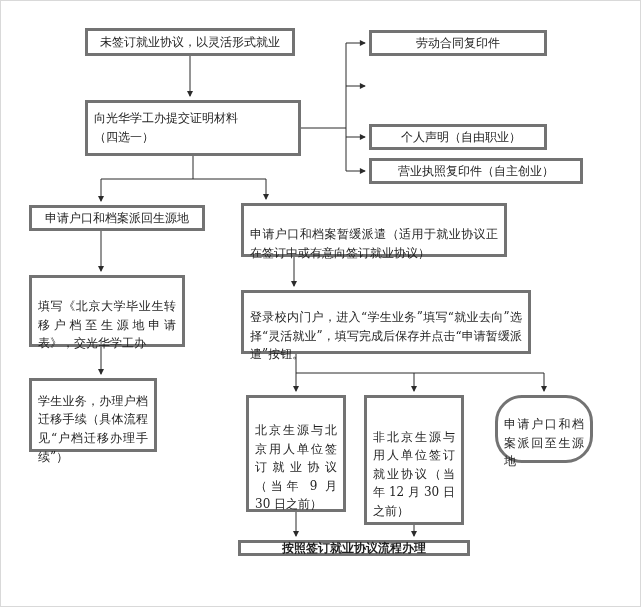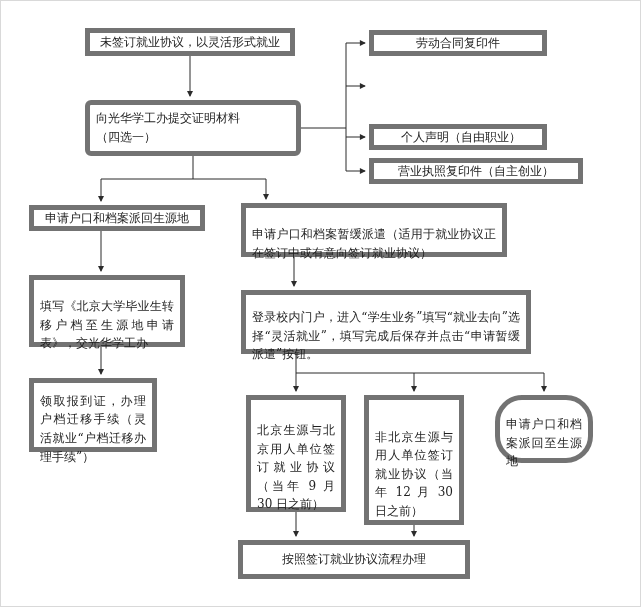--- a/index.html
+++ b/index.html
@@ -19,54 +19,54 @@
     overflow: hidden;
   }
   .connectors {
     position: absolute;
     left: 0; top: 0;
     width: 641px; height: 607px;
     pointer-events: none;
   }
   .node {
     position: absolute;
-    border: 5px solid #737373;
+    border: 3px solid #737373;
     background: #ffffff;
     box-sizing: border-box;
     display: flex;
     align-items: center;
     font-size: 12px;
     line-height: 1.55;
     padding: 2px 6px;
   }
   .node .txt {
     display: block;
     width: 100%;
     white-space: pre-line;
   }
   .c { justify-content: center; }
   .c .txt { text-align: center; }
   .j .txt { text-align: justify; margin-top: 28px; }
 
   
   .n-start   { left:84px;  top:27px;  width:210px; height:28px; }
-  .n-submit  { left:84px;  top:99px;  width:216px; height:56px;border-radius:6px; }
+  .n-submit  { left:84px;  top:99px;  width:216px; height:56px; }
   .n-opt1    { left:368px; top:29px;  width:178px; height:26px; }
   .n-opt2    { left:368px; top:63px;  width:242px; height:44px; }
   .n-opt3    { left:368px; top:123px; width:178px; height:26px;padding-left:12px; }
   .n-opt4    { left:368px; top:157px; width:214px; height:26px; }
   .n-return  { left:28px;  top:204px; width:176px; height:26px; }
   .n-defer   { left:240px; top:202px; width:266px; height:54px; }
   .n-fill    { left:28px;  top:274px; width:156px; height:72px; }
   .n-portal  { left:240px; top:289px; width:290px; height:64px; }
   .n-cert    { left:28px;  top:377px; width:128px; height:74px; }
   .n-bj      { left:245px; top:394px; width:100px; height:117px; }
   .n-nbj     { left:363px; top:394px; width:100px; height:130px; }
   .n-return2 { left:494px; top:394px; width:98px;  height:68px;border-radius:27px; }
-  .n-final   { left:237px; top:539px; width:232px; height:39px; }
+  .n-final   { left:237px; top:539px; width:232px; height:16px;font-weight:bold; }
 </style>
 </head>
 <body>
 
 <div class="canvas">
 
   <svg class="connectors" width="641" height="607" viewBox="0 0 641 607" xmlns="http://www.w3.org/2000/svg">
     <defs>
       <marker id="arr" viewBox="0 0 10 10" refX="8.5" refY="5" markerWidth="7" markerHeight="6" orient="auto">
         <path d="M0,0 L10,5 L0,10 z" fill="#2b2b2b"></path>
@@ -136,21 +136,21 @@
 
   <div class="node j n-fill">
     <span class="txt">填写《北京大学毕业生转移户档至生源地申请表》，交光华学工办</span>
   </div>
 
   <div class="node j n-portal">
     <span class="txt">登录校内门户，进入“学生业务”填写“就业去向”选择“灵活就业”，填写完成后保存并点击“申请暂缓派遣”按钮。</span>
   </div>
 
   <div class="node j n-cert">
-    <span class="txt">领取报到证，办理户档迁移手续（灵活就业“户档迁移办理手续”）</span>
+    <span class="txt">学生业务，办理户档迁移手续（具体流程见“户档迁移办理手续”）</span>
   </div>
 
   <div class="node j n-bj">
     <span class="txt">北京生源与北京用人单位签订就业协议（当年 9 月 30 日之前）</span>
   </div>
 
   <div class="node j n-nbj">
     <span class="txt">非北京生源与用人单位签订就业协议（当年 12 月 30 日之前）</span>
   </div>
 

